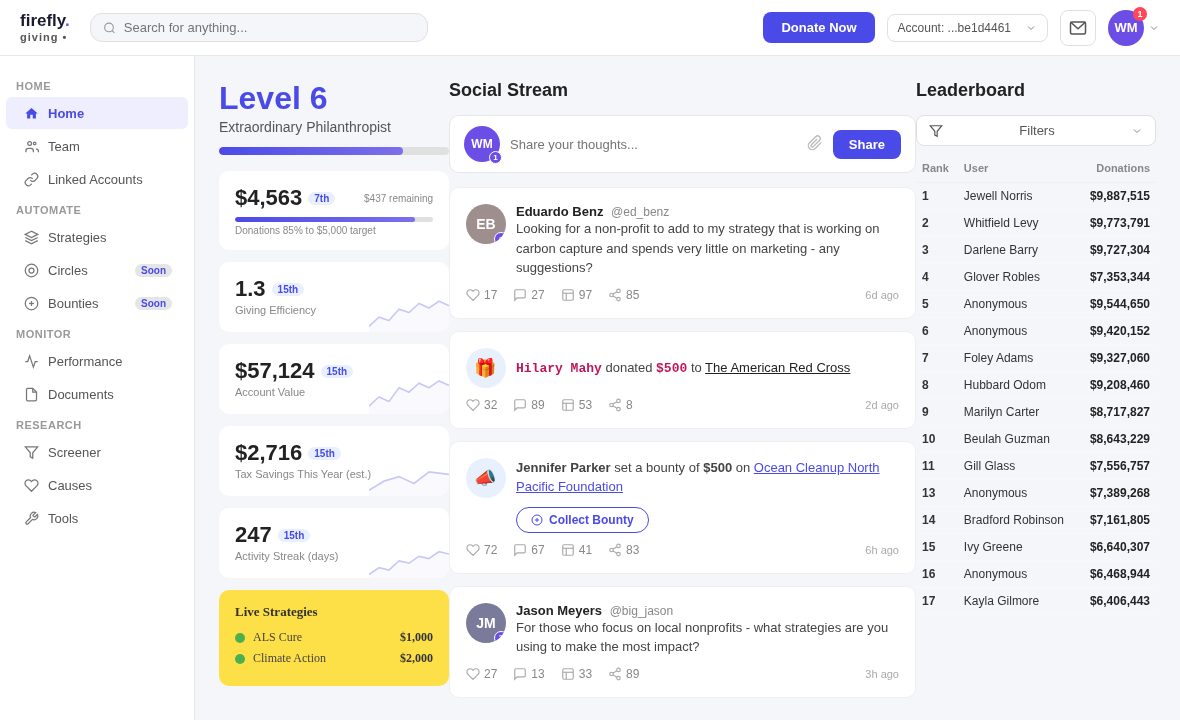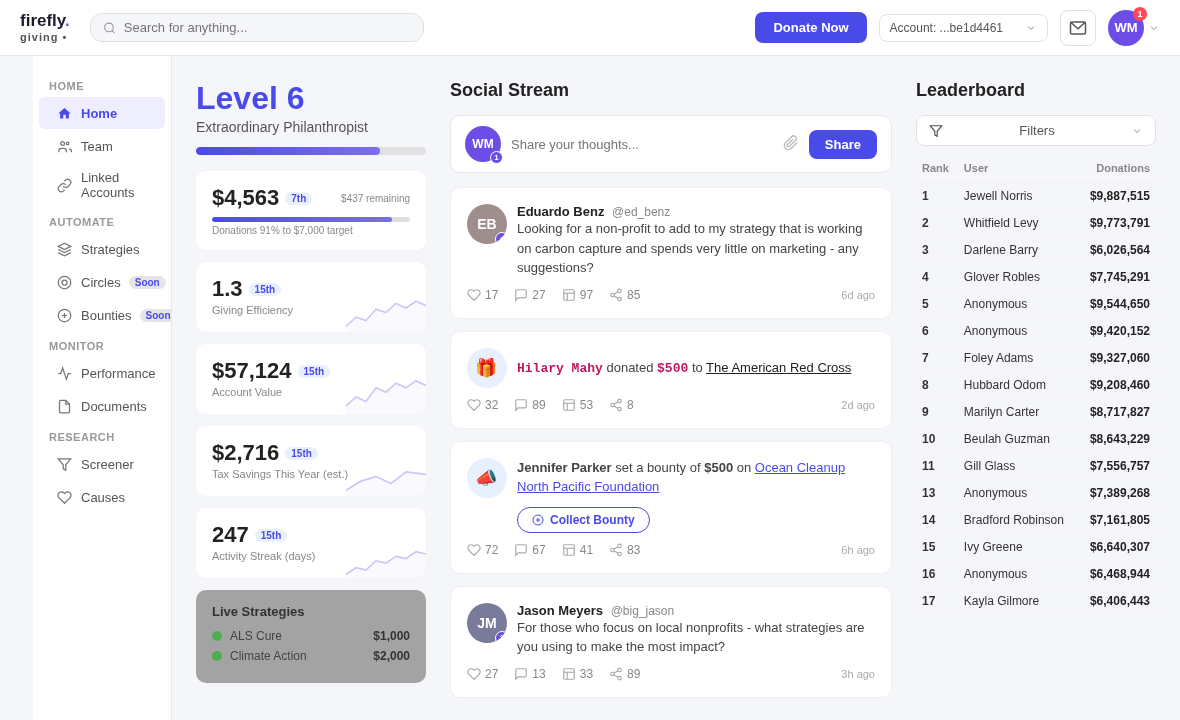--- a/index.html
+++ b/index.html
@@ -2,30 +2,30 @@
 <html><head>
   <meta charset="utf-8">
   <style>
     * { box-sizing: border-box; margin: 0; padding: 0; }
     body { font-family: -apple-system, BlinkMacSystemFont, 'Segoe UI', sans-serif; background: #f5f6fa; color: #333; font-size: 13px; }
 
     
     .app-wrapper { display: flex; flex-direction: column; height: 720px; width: 1180px; overflow: hidden; }
     .top-bar { display: flex; align-items: center; height: 56px; background: #fff; border-bottom: 1px solid #e8e8e8; padding: 0 20px; gap: 12px; flex-shrink: 0; }
     .main-area { display: flex; flex: 1; overflow: hidden; }
-    .sidebar { width: 139px; background: #fff; border-right: 1px solid #e8e8e8; padding: 16px 0; flex-shrink: 0; overflow-y: auto; margin-left: 33px; }
-    .content { flex: 1; overflow-y: auto; padding: 24px; display: flex; gap: 24px; }
+    .sidebar { width: 195px; background: #fff; border-right: 1px solid #e8e8e8; padding: 16px 0; flex-shrink: 0; overflow-y: auto; }
+    .content { flex: 1; overflow-y: auto; padding: 24px; display: flex; }
 
     
     .logo { display: flex; align-items: center; margin-right: 8px; }
     .search-box { flex: 1; max-width: 380px; display: flex; align-items: center; background: #f5f6fa; border: 1px solid #e0e0e0; border-radius: 12px; padding: 6px 12px; gap: 8px; }
     .search-box input { border: none; background: transparent; outline: none; font-size: 13px; color: #666; width: 100%; }
     .search-icon-svg { color: #999; }
     .btn-donate { background: #4a4ae8; color: #fff; border: none; border-radius: 8px; padding: 8px 18px; font-weight: 600; cursor: pointer; font-size: 13px; }
-    .account-selector { display: flex; align-items: center; gap: 22px; border: 1px solid #e0e0e0; border-radius: 8px; padding: 6px 10px; background: #fff; cursor: pointer; font-size: 12px; color: #555; }
+    .account-selector { display: flex; align-items: center; gap: 14px; border: 1px solid #e0e0e0; border-radius: 8px; padding: 6px 10px; background: #fff; cursor: pointer; font-size: 12px; color: #555; }
     .mail-btn { width: 36px; height: 36px; display: flex; align-items: center; justify-content: center; border: 1px solid #e0e0e0; border-radius: 8px; cursor: pointer; }
     .avatar-btn { display: flex; align-items: center; gap: 4px; cursor: pointer; }
     .avatar { width: 36px; height: 36px; border-radius: 50%; background: #6c4de6; color: #fff; display: flex; align-items: center; justify-content: center; font-weight: 700; font-size: 13px; position: relative; }
     .avatar-badge { position: absolute; top: -3px; right: -3px; background: #ff4757; color: #fff; border-radius: 50%; width: 14px; height: 14px; font-size: 9px; display: flex; align-items: center; justify-content: center; }
 
     
     .sidebar-section-label { font-size: 11px; font-weight: 600; color: #999; text-transform: uppercase; padding: 8px 16px 4px; letter-spacing: 0.5px; }
     .sidebar-item { display: flex; align-items: center; gap: 8px; padding: 7px 16px; cursor: pointer; color: #555; font-size: 13px; border-radius: 6px; margin: 1px 6px; }
     .sidebar-item.active { background: #eeeeff; color: #4a4ae8; font-weight: 600; }
     .sidebar-item .s-icon { width: 18px; height: 18px; display: flex; align-items: center; justify-content: center; flex-shrink: 0; }
@@ -48,21 +48,21 @@
     .stat-label { font-size: 11px; color: #888; margin-top: 2px; }
     .stat-badge { display: inline-flex; align-items: center; background: #e8f0fe; color: #4a4ae8; border-radius: 10px; padding: 1px 6px; font-size: 10px; font-weight: 600; margin-left: 6px; }
     .stat-sub { font-size: 10px; color: #888; }
     .stat-chart { position: absolute; right: 0; bottom: 0; width: 80px; height: 40px; opacity: 0.3; }
     .donations-progress { margin-top: 6px; }
     .donations-progress .progress-bar-bg { height: 5px; background: #e0e0e0; }
     .donations-progress .progress-bar-fill { background: linear-gradient(90deg, #4a4ae8, #7c6fea); }
     .donations-label { font-size: 10px; color: #888; margin-top: 3px; }
 
     
-    .live-strategies { background: #a3a3a3; border-radius: 10px; padding: 14px 16px; }
+    .live-strategies { background: #fde047; border-radius: 10px; padding: 14px 16px; font-family: Liberation Serif, serif; }
     .section-title-sm { font-size: 13px; font-weight: 700; color: #333; margin-bottom: 10px; }
     .strategy-row { display: flex; align-items: center; gap: 8px; font-size: 12px; color: #444; margin-bottom: 6px; }
     .strategy-dot { width: 10px; height: 10px; border-radius: 50%; background: #4caf50; flex-shrink: 0; }
     .strategy-name { flex: 1; }
     .strategy-amount { font-weight: 600; color: #333; }
 
     
     .social-stream-title { font-size: 18px; font-weight: 700; color: #222; margin-bottom: 14px; }
     .compose-box { display: flex; align-items: center; gap: 10px; background: #fff; border-radius: 10px; padding: 10px 14px; margin-bottom: 14px; border: 1px solid #e8e8e8; }
     .compose-avatar { width: 36px; height: 36px; border-radius: 50%; background: #6c4de6; color: #fff; display: flex; align-items: center; justify-content: center; font-weight: 700; font-size: 12px; flex-shrink: 0; position: relative; }
@@ -245,20 +245,28 @@
         <span>Screener</span>
       </div>
       <div class="sidebar-item">
         <span class="s-icon">
           <svg width="15" height="15" viewBox="0 0 24 24" fill="none" stroke="#777" stroke-width="2">
               <path d="M20.84 4.61a5.5 5.5 0 0 0-7.78 0L12 5.67l-1.06-1.06a5.5 5.5 0 0 0-7.78 7.78l1.06 1.06L12 21.23l7.78-7.78 1.06-1.06a5.5 5.5 0 0 0 0-7.78z"></path>
             </svg>
         </span>
         <span>Causes</span>
       </div>
+      <div class="sidebar-item">
+        <span class="s-icon">
+          <svg width="15" height="15" viewBox="0 0 24 24" fill="none" stroke="#777" stroke-width="2">
+              <path d="M14.7 6.3a1 1 0 0 0 0 1.4l1.6 1.6a1 1 0 0 0 1.4 0l3.77-3.77a6 6 0 0 1-7.94 7.94l-6.91 6.91a2.12 2.12 0 0 1-3-3l6.91-6.91a6 6 0 0 1 7.94-7.94l-3.76 3.76z"></path>
+            </svg>
+        </span>
+        <span>Tools</span>
+      </div>
     </div>
 
     <div class="content">
 
       <div class="col-left">
         <div style="margin-bottom:16px;">
           <div class="level-title">Level 6</div>
           <div class="level-subtitle">Extraordinary Philanthropist</div>
           <div class="progress-bar-bg">
             <div class="progress-bar-fill" style="width:80%;"></div>
@@ -270,21 +278,21 @@
             <span class="stat-value">$4,563</span>
             <span class="stat-badge">7th</span>
             <span style="flex:1;"></span>
             <span class="stat-sub">$437 remaining</span>
           </div>
           <div class="donations-progress">
             <div class="progress-bar-bg">
               <div class="progress-bar-fill" style="width:91%;"></div>
             </div>
           </div>
-          <div class="donations-label">Donations 91% to $7,000 target</div>
+          <div class="donations-label">Donations 85% to $5,000 target</div>
         </div>
 
         <div class="stat-card" style="min-height:70px;">
           <div style="display:flex;align-items:flex-start;">
             <div>
               <div style="display:flex;align-items:center;">
                 <span class="stat-value">1.3</span>
                 <span class="stat-badge">15th</span>
               </div>
               <div class="stat-label">Giving Efficiency</div>
@@ -585,26 +593,26 @@
     <td>$9,887,515</td>
   </tr>
               <tr>
     <td class="lb-rank">2</td>
     <td>Whitfield Levy</td>
     <td>$9,773,791</td>
   </tr>
               <tr>
     <td class="lb-rank">3</td>
     <td>Darlene Barry</td>
-    <td>$6,026,564</td>
+    <td>$9,727,304</td>
   </tr>
               <tr>
     <td class="lb-rank">4</td>
     <td>Glover Robles</td>
-    <td>$7,745,291</td>
+    <td>$7,353,344</td>
   </tr>
               <tr>
     <td class="lb-rank">5</td>
     <td>Anonymous</td>
     <td>$9,544,650</td>
   </tr>
               <tr>
     <td class="lb-rank">6</td>
     <td>Anonymous</td>
     <td>$9,420,152</td>

